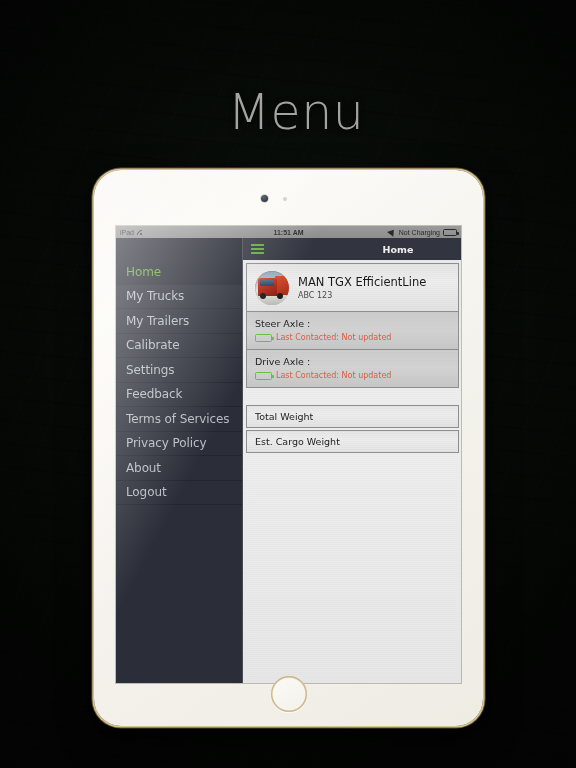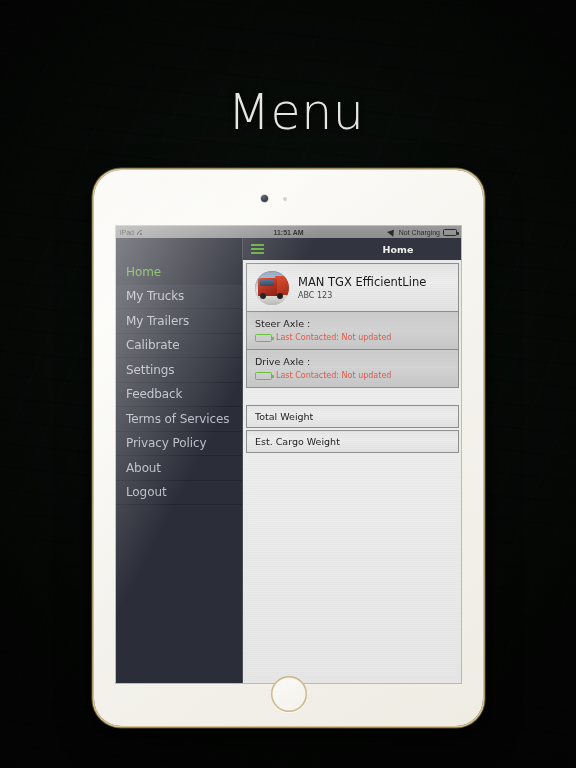--- a/index.html
+++ b/index.html
@@ -42,21 +42,21 @@
     pointer-events: none;
   }
 
   
   .headline {
     position: absolute;
     top: 84px;
     left: 16px;
     right: 0;
     text-align: center;
-    color: #e5e5e5;
+    color: #a3a3a3;
     font-size: 49px;
     font-weight: 300;
     letter-spacing: .5px;
     font-family: "DejaVu Sans", sans-serif;
     text-shadow: 0 1px 6px rgba(0,0,0,.8);
   }
 
   
   .device {
     position: absolute;

